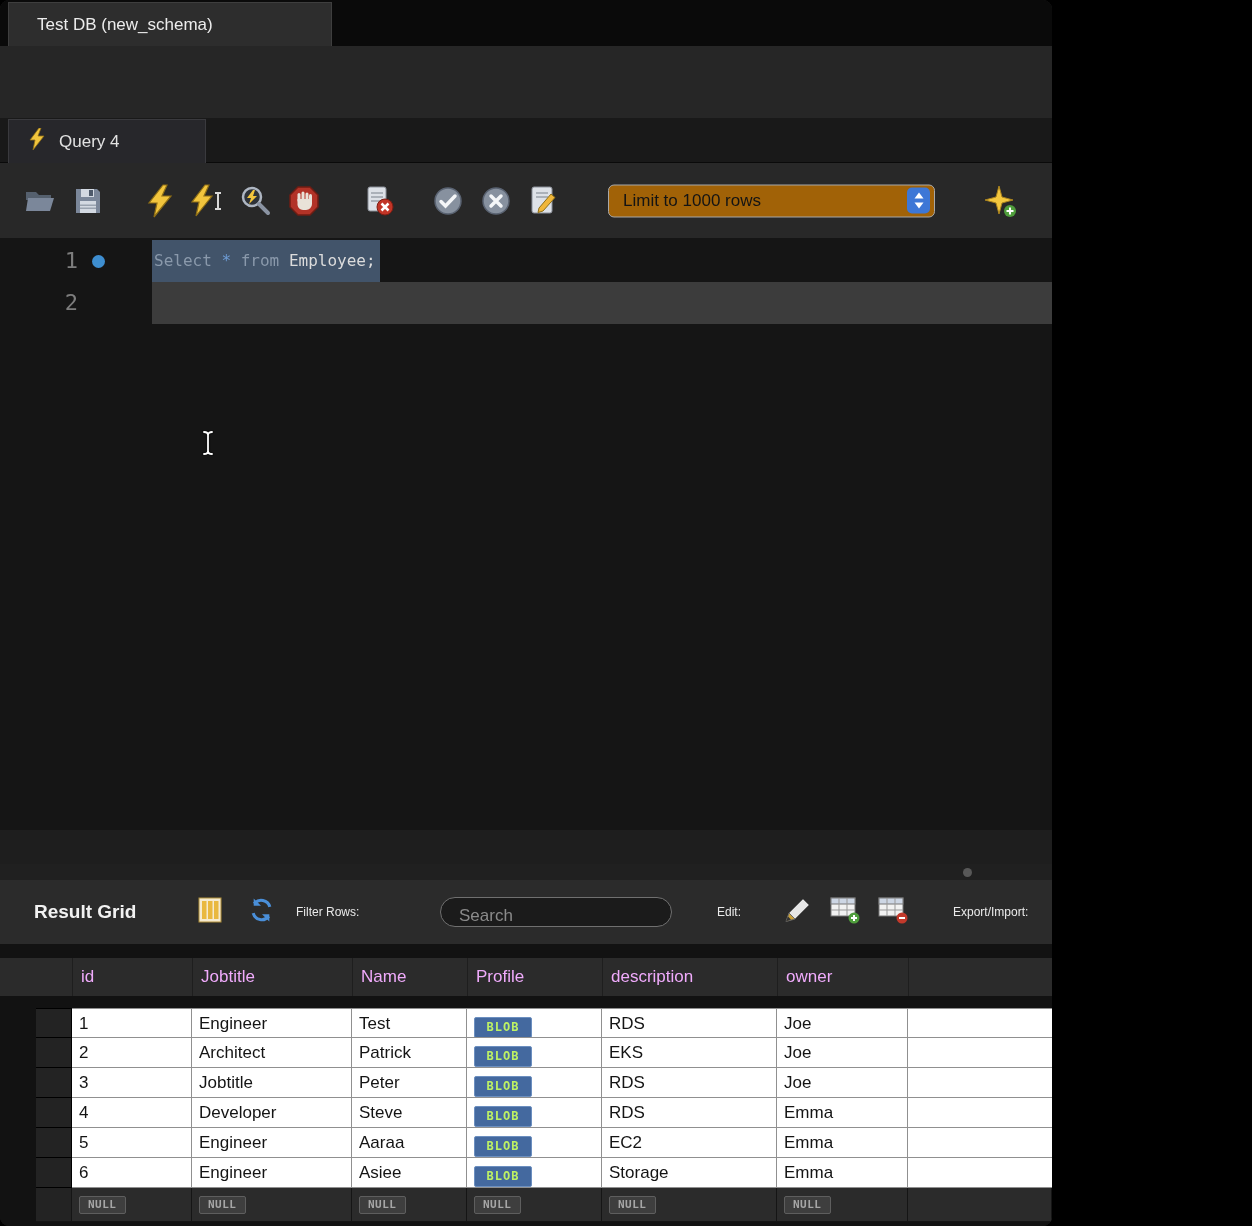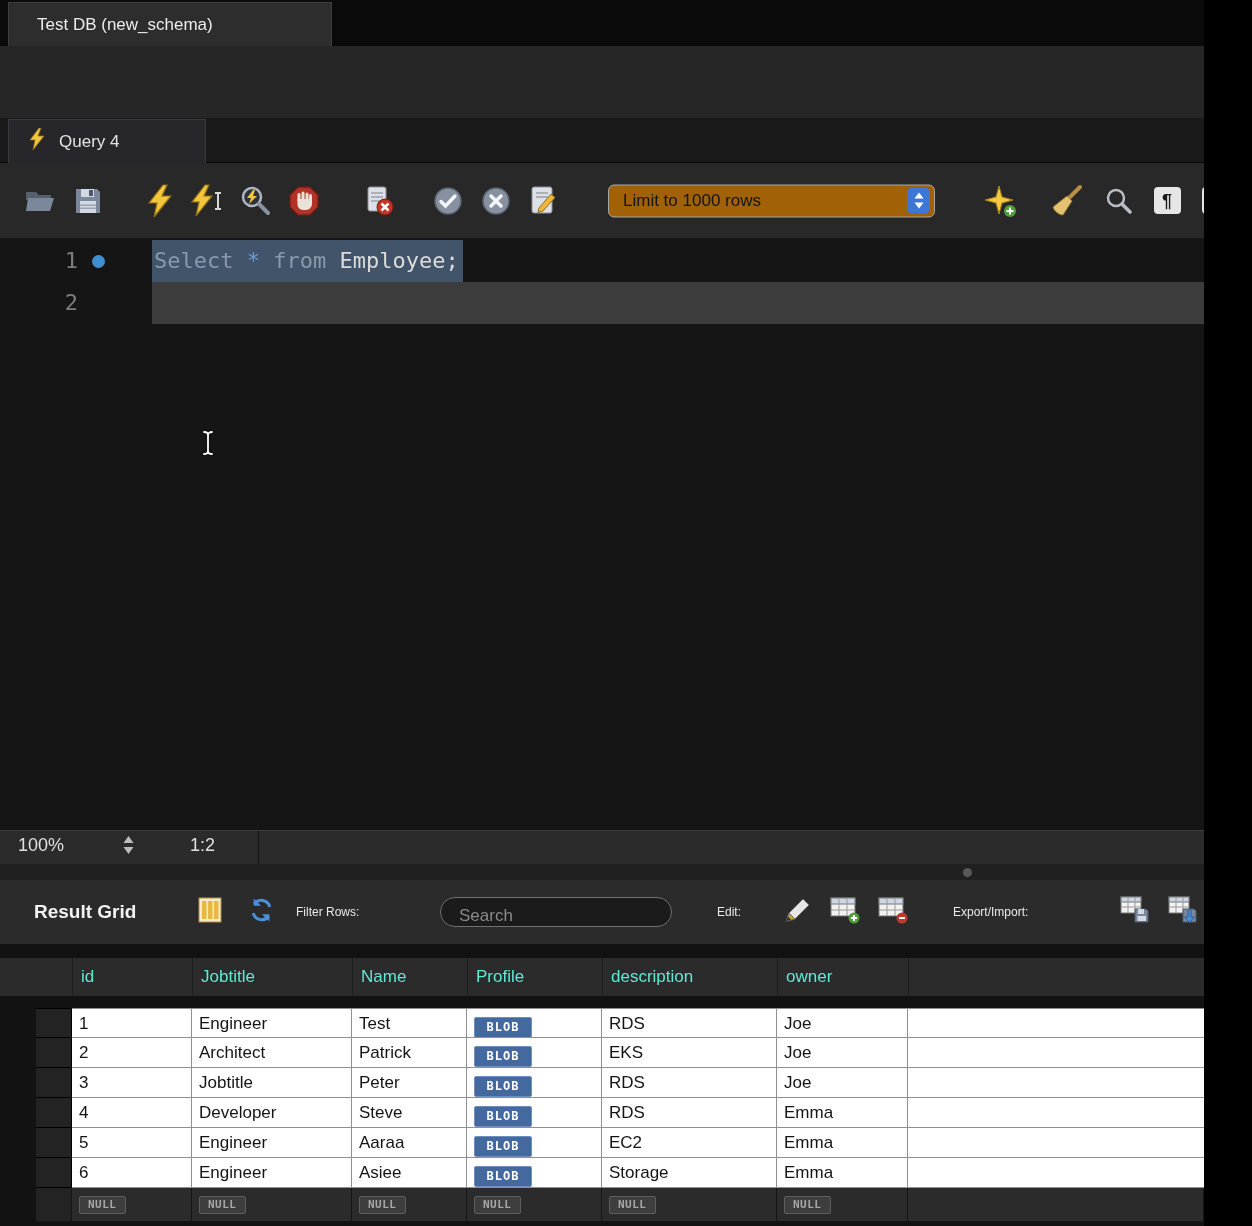--- a/index.html
+++ b/index.html
@@ -1,18 +1,18 @@
 <!DOCTYPE html>
 <html><head>
 <meta charset="utf-8">
 <style>
   * { margin:0; padding:0; box-sizing:border-box; }
   html,body { background:#000; }
   body { font-family:"Liberation Sans", sans-serif; }
-  .app { position:relative; width:1204px; height:1226px; background:#1e1e1e; overflow:hidden; }
+  .app { position:relative; width:1052px; height:1226px; background:#1e1e1e; overflow:hidden;border-radius:9px; }
 
   
   .topbar { position:absolute; top:0; left:0; right:0; height:46px; background:#0a0a0a; }
   .schema-tab { position:absolute; left:8px; top:2px; width:324px; height:44px; background:#2d2d2d;
     border:1px solid #3e3e3e; border-bottom:none; color:#ececec; font-size:17px;
     display:flex; align-items:center; padding-left:28px; }
 
   .mid-region { position:absolute; top:46px; left:0; right:0; height:72px; background:#262626; }
 
   
@@ -34,21 +34,21 @@
   .stepper { position:absolute; right:4px; top:50%; transform:translateY(-50%); width:23px; height:26px;
     background:#3d77d6; border-radius:5px; display:flex; align-items:center; justify-content:center; }
 
   
   .editor { position:absolute; top:238px; left:0; right:0; height:592px; background:#151515;
     font-family:"DejaVu Sans Mono", monospace; }
   .code-line { position:absolute; left:0; right:0; height:42px; }
   .code-line .ln { position:absolute; left:0; top:0; width:78px; text-align:right; color:#7d7d7d;
     font-size:22px; line-height:42px; }
   .stmt-dot { position:absolute; left:92px; top:15px; width:13px; height:13px; border-radius:50%; background:#3e8ed0; }
-  .code { position:absolute; left:152px; top:0; font-size:22px; line-height:42px; white-space:pre; }
+  .code { position:absolute; left:152px; top:0; font-size:16px; line-height:42px; white-space:pre; }
   .code.selected { background:#42546a; padding:0 4px 0 2px; }
   .kw { color:#8a99ab; } .op { color:#6d9bd3; } .ident { color:#dcdcdc; }
   .curline { position:absolute; left:152px; right:0; top:0; height:42px; background:#3c3c3c; }
 
   
   .mouse-cursor { position:absolute; left:200px; top:192px; }
 
   
   .editor-status { position:absolute; top:830px; left:0; right:0; height:34px; background:#2b2b2b; border-top:1px solid #3c3c3c; color:#e0e0e0; font-size:18px; }
   .es-zoom { position:absolute; left:18px; top:4px; }
@@ -67,32 +67,32 @@
   .search-box { position:absolute; left:440px; top:50%; transform:translateY(-50%); width:232px; height:30px;
     background:#1b1b1b; border:1px solid #707070; border-radius:15px; display:flex; align-items:flex-end; padding:0 10px; }
   .search-box input { flex:1; margin-left:8px; background:transparent; border:none; outline:none;
     color:#d0d0d0; font-size:17px; font-family:"Liberation Sans", sans-serif; }
   .search-box input::placeholder { color:#8a8a8a; }
 
   
   .grid-section { position:absolute; top:944px; left:0; right:0; height:282px; background:#121212; }
   .grid-header { position:absolute; top:14px; left:0; right:0; height:38px; background:#2b2b2b;
     display:grid; grid-template-columns:72px 120px 160px 115px 135px 175px 131px 1fr; }
-  .hcell { color:#5eead4; font-size:17px; line-height:38px; padding-left:8px; border-left:1px solid #1e1e1e; overflow:hidden; }
+  .hcell { color:#f0abfc; font-size:17px; line-height:38px; padding-left:8px; border-left:1px solid #1e1e1e; overflow:hidden; }
   .hcell:first-child { border-left:none; }
   .grid-rows { position:absolute; top:64px; left:36px; right:0; }
   .grid-row { display:grid; grid-template-columns:36px 120px 160px 115px 135px 175px 131px 1fr; height:30px; }
   .cell { background:#fff; color:#141414; font-size:17px; line-height:29px; padding-left:7px;
     border-right:1px solid #909090; border-bottom:1px solid #909090; overflow:hidden; white-space:nowrap; }
   .cell.fill { border-right:none; padding-left:0; }
   .cell.gutter { background:#232323; border-right:1px solid #000; border-bottom:1px solid #000; padding-left:0; }
   .grid-row:first-child .cell { border-top:1px solid #8f8f8f; }
   .grid-row:first-child .cell.gutter { border-top:1px solid #000; }
   .blob-badge { display:inline-block; margin-top:8px; width:58px; height:21px; background:#44699f;
-    border:1px solid #6c8fc0; color:#ffffff; font:bold 12px "DejaVu Sans Mono", monospace;
+    border:1px solid #6c8fc0; color:#bef264; font:bold 12px "DejaVu Sans Mono", monospace;
     text-align:center; line-height:19px; letter-spacing:1px; border-radius:2px; }
   .grid-row.nullrow { height:34px; }
   .grid-row.nullrow .cell { background:#2b2b2b; border-right:1px solid #151515; border-bottom:1px solid #151515; }
   .grid-row.nullrow .cell.gutter { background:#232323; }
   .null-badge { display:inline-block; margin-top:7px; padding:1px 8px 2px; background:#3e3e3e;
     border:1px solid #5e5e5e; color:#a6a6a6; font:bold 11px "DejaVu Sans Mono", monospace;
     letter-spacing:0.5px; border-radius:2px; }
 </style>
 </head>
 <body>
@@ -280,31 +280,20 @@
         </g>
         <g stroke="#ffffff" stroke-width="1.8" fill="none" stroke-linecap="round">
           <path d="M4 2 C6 2 8 3 8 5 C8 3 10 2 12 2"></path>
             <path d="M4 24 C6 24 8 23 8 21 C8 23 10 24 12 24"></path>
             <path d="M8 4 v18"></path>
         </g>
       </svg>
     </span>
   </div>
 
-  <div class="editor-status">
-    <span class="es-zoom">100%</span>
-    <span class="es-stepper">
-      <svg width="13" height="20" viewBox="0 0 13 20">
-          <path d="M6.5 1 L11.5 8 H1.5 z" fill="#bdbdbd"></path>
-          <path d="M6.5 19 L1.5 12 h10 z" fill="#bdbdbd"></path>
-        </svg>
-    </span>
-    <span class="es-pos">1:2</span>
-    <span class="es-divider"></span>
-  </div>
 
   <div class="splitter">
     <span class="splitter-dot"></span>
   </div>
 
   <div class="rtoolbar">
     <span class="rt-item rg-title" style="left:34px">Result Grid</span>
 
     <span class="rt-item" style="left:198px">
       <svg width="24" height="26" viewBox="0 0 24 26">

